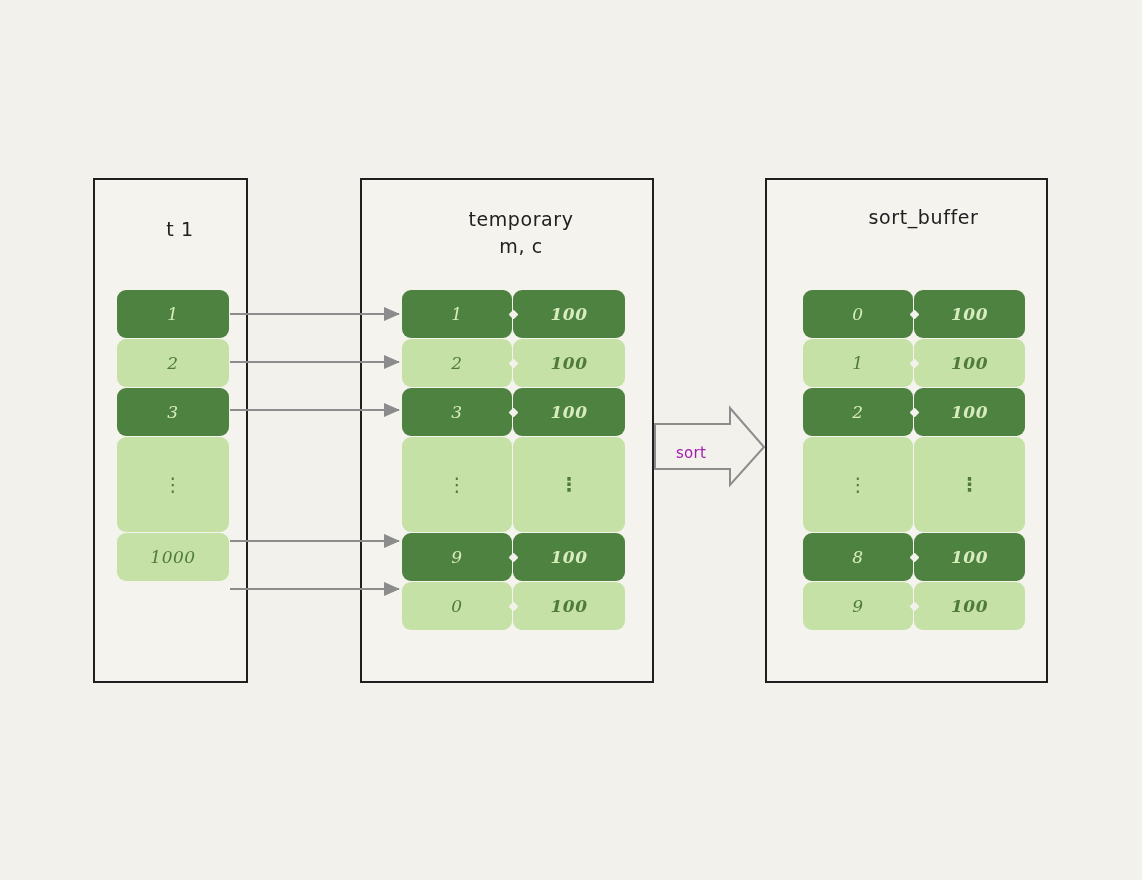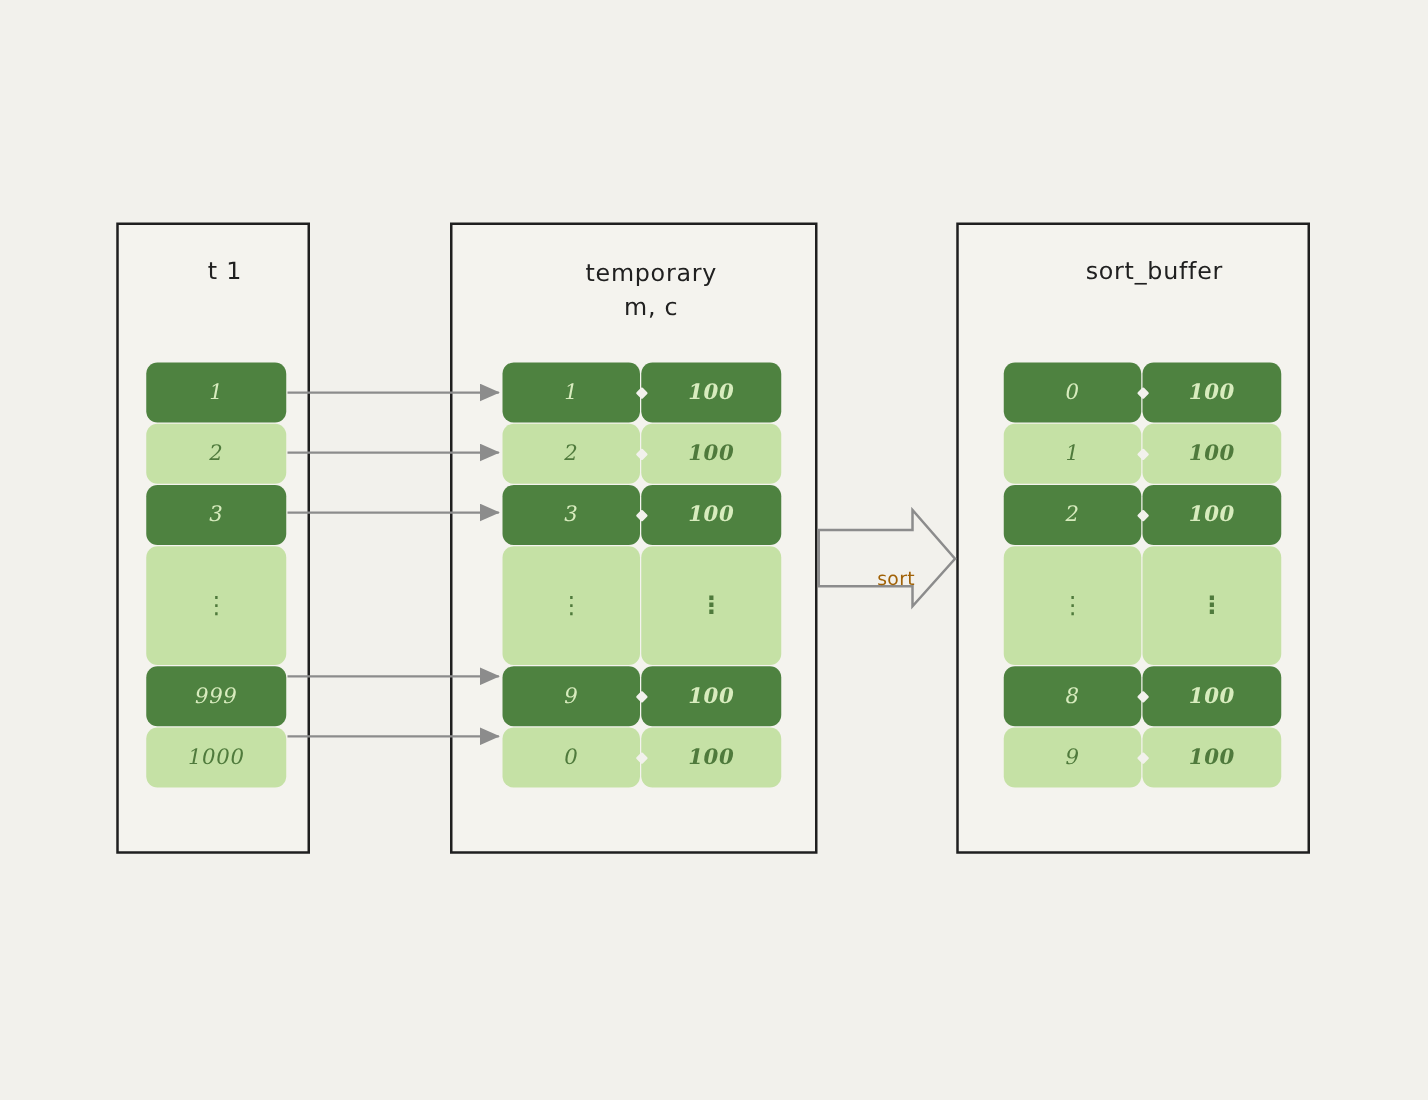--- a/index.html
+++ b/index.html
@@ -32,21 +32,21 @@
     left: 0;
     right: 0;
     text-align: center;
     color: #202020;
     font-family: "DejaVu Sans", sans-serif;
     font-size: 19px;
     letter-spacing: 0.6px;
     white-space: pre;
     line-height: 1.42;
   }
-  #title-t1        { top: 24px; margin-left: 19px; }
+  #title-t1        { top: 36px; margin-left: 19px; }
   #title-temporary { top: 26px; padding-left: 28px; }
   #title-sortbuf   { top: 24px; }
 
   
   .rowstack {
     position: absolute;
   }
   #rows-t1        { left: 117px; top: 290px; width: 112px; }
   #rows-temporary { left: 402px; top: 290px; width: 223px; }
   #rows-sortbuf   { left: 803px; top: 290px; width: 222px; }
@@ -109,24 +109,24 @@
     left: 0;
     top: 0;
     width: 1142px;
     height: 880px;
     pointer-events: none;
   }
 
   .sort-label {
     position: absolute;
     left: 676px;
-    top: 454px;
+    top: 444px;
     width: 56px;
-    text-align: right;
-    color: #a16207;
+    text-align: left;
+    color: #a21caf;
     font-family: "DejaVu Sans", sans-serif;
     font-size: 15px;
     letter-spacing: 0.3px;
   }
 </style>
 </head>
 <body>
 
 <div id="canvas">
 
@@ -138,23 +138,20 @@
       <div class="cell single">1</div>
     </div>
     <div class="row light">
       <div class="cell single">2</div>
     </div>
     <div class="row dark">
       <div class="cell single">3</div>
     </div>
     <div class="row light tall">
       <div class="cell single dots">⋮</div>
-    </div>
-    <div class="row dark">
-      <div class="cell single">999</div>
     </div>
     <div class="row light">
       <div class="cell single">1000</div>
     </div>
   </div>
 
   <div class="panel" id="panel-temporary">
     <div class="panel-title" id="title-temporary" style="white-space: pre;">temporary
 m, c</div>
   </div>

